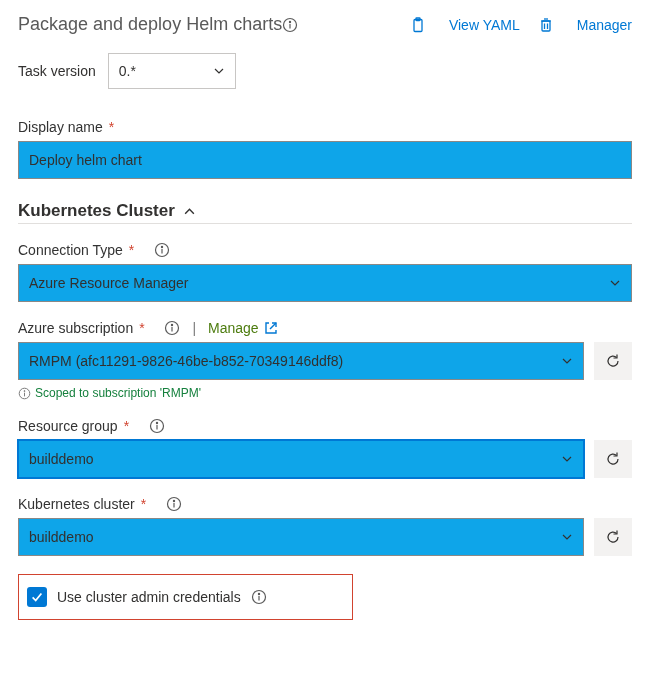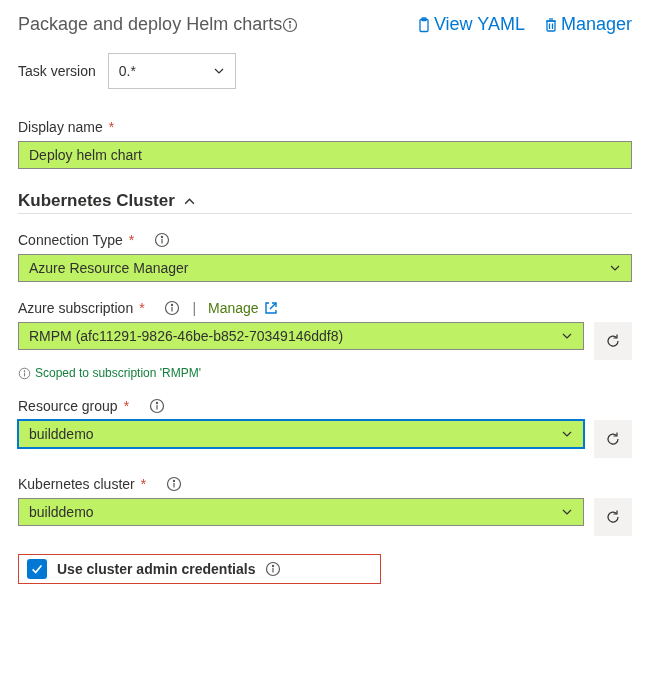--- a/index.html
+++ b/index.html
@@ -23,47 +23,47 @@
     color: #5a5a5a;
     font-weight: 400;
     display: flex;
     align-items: center;
   }
   .actions { display: flex; gap: 18px; }
   .action-link {
     color: #0078d4;
     display: flex;
     align-items: center;
-    gap: 2px;
-    cursor: pointer;
-    font-size: 18px;
+    gap: 23px;
+    cursor: pointer;
+    font-size: 14px;
   }
   .field-row { margin-bottom: 18px; }
   .label {
     font-size: 14px;
     color: #333;
     margin-bottom: 6px;
     display: flex;
     align-items: flex-start;
     gap: 6px;
   }
   .req { color: #d1432f; }
   .info-icon {
     display: inline-flex;
     width: 16px; height: 16px;
     color: #5a5a5a;
   }
   .info-icon svg { width: 16px; height: 16px; }
   .select, .input {
     width: 100%;
-    height: 28px;
+    height: 38px;
     border: 1px solid #8a8886;
     padding: 0 10px;
     font-size: 14px;
-    background: #bef264;
+    background: #0ea5e9;
     display: flex;
     align-items: center;
     justify-content: space-between;
     cursor: pointer;
   }
   .input { cursor: text; justify-content: flex-start; }
   .version-select {
     width: 128px;
     height: 36px;
     border: 1px solid #c8c6c4;
@@ -108,27 +108,26 @@
     align-items: center;
     gap: 4px;
   }
   .hint .info-icon { width: 13px; height: 13px; }
   .hint .info-icon svg { width: 13px; height: 13px; }
   .pipe { color: #7a7a7a; margin: 0 6px; }
   a.manage { color: #4d7c0f; text-decoration: none; display: inline-flex; align-items: center; gap: 4px; cursor:pointer; }
   .sel-focused { border: 1px solid #0078d4; outline: 1px solid #0078d4; }
   .checkbox-row {
     border: 1px solid #d1432f;
-    padding: 4px 8px;
+    padding: 12px 8px;
     display: flex;
     align-items: center;
     gap: 10px;
-    width: 363px;
+    width: 335px;
     margin-top: 10px;
-    font-weight: bold;
   }
   .checkbox {
     width: 20px; height: 20px;
     background: #0078d4;
     border-radius: 3px;
     display: flex;
     align-items: center;
     justify-content: center;
     cursor: pointer;
     flex-shrink: 0;

